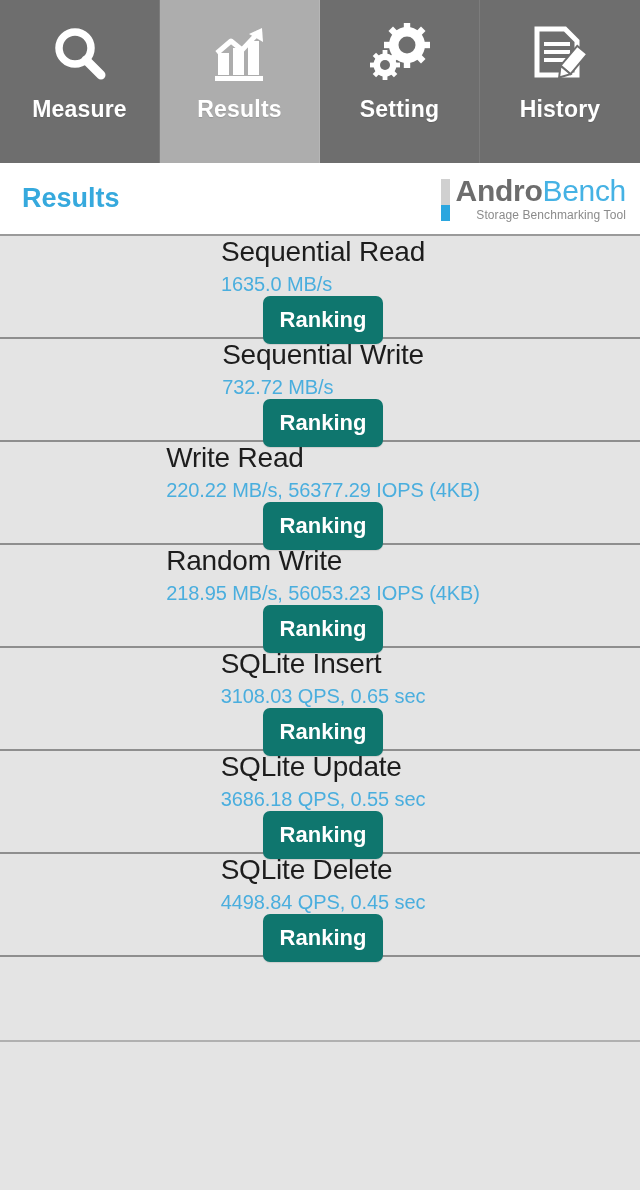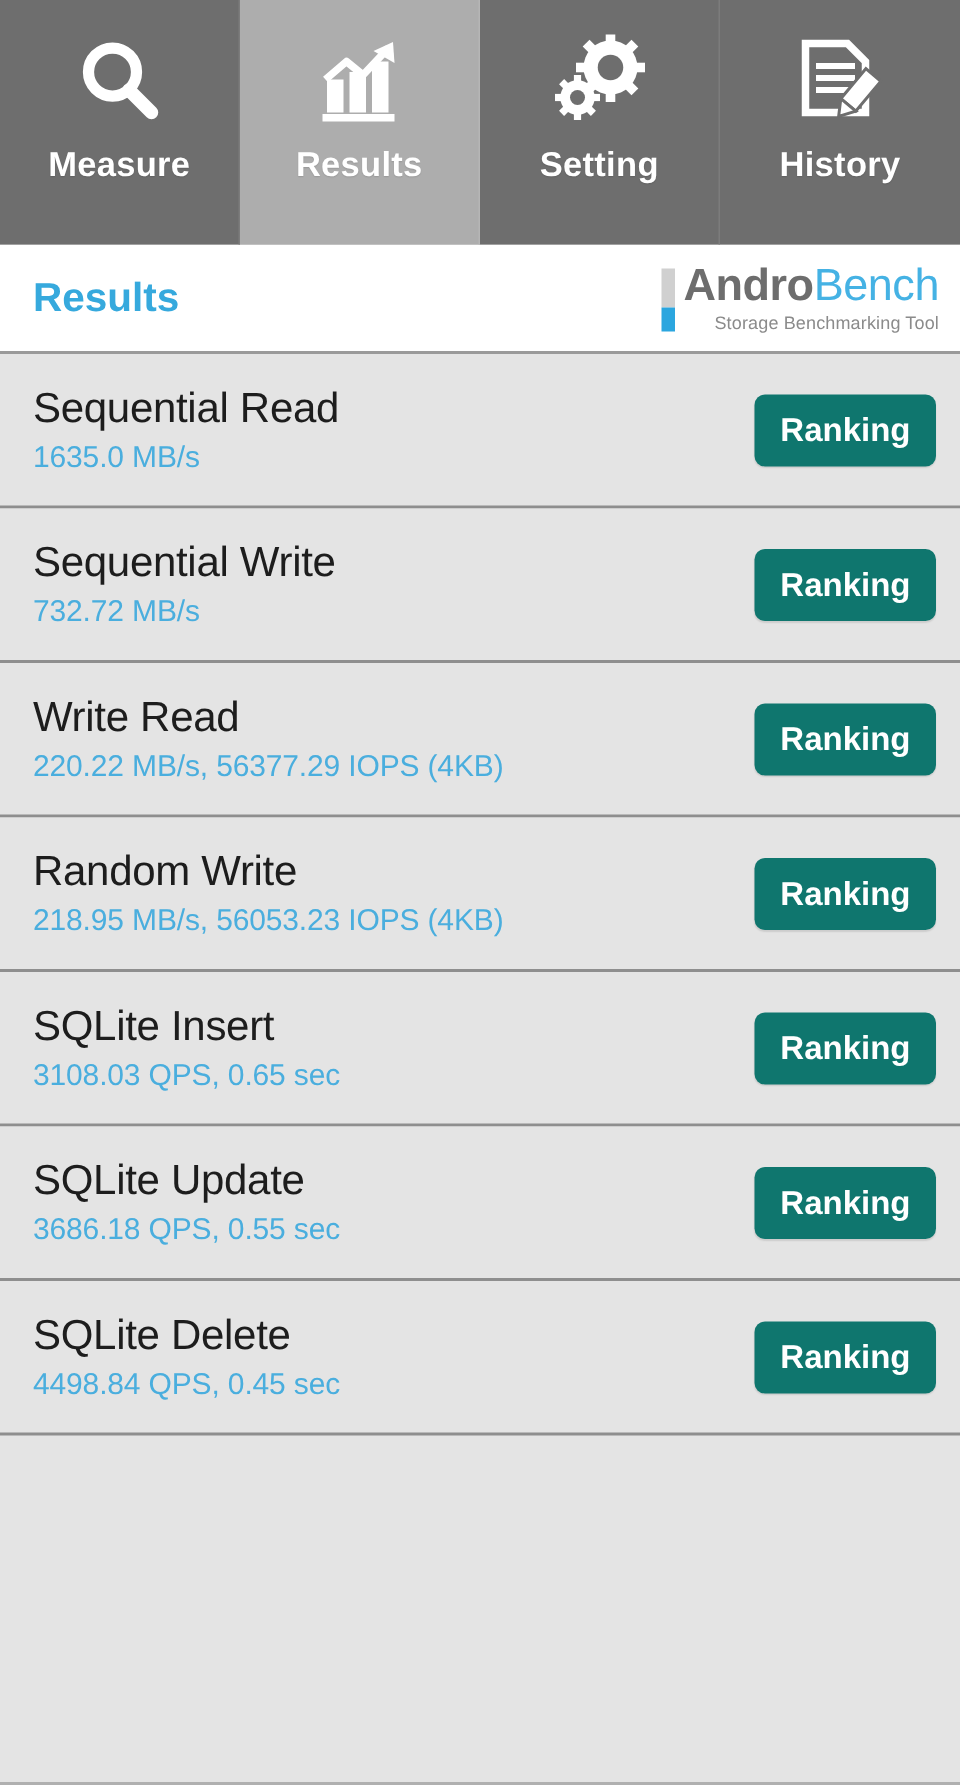--- a/index.html
+++ b/index.html
@@ -8,21 +8,21 @@
   }
   body {
     width: 640px;
     height: 1190px;
     background: #e4e4e4;
     font-family: "Liberation Sans", sans-serif;
     overflow: hidden;
   }
   .app {
     width: 640px;
-    height: 1190px;
+    height: 1042px;
     position: relative;
     display: flex;
     flex-direction: column;
     background: #e4e4e4;
   }
 
   
   .tabbar {
     display: flex;
     height: 163px;
@@ -124,20 +124,21 @@
   }
   .row {
     height: 103px;
     box-sizing: border-box;
     display: flex;
     align-items: center;
     justify-content: space-between;
     padding: 0 16px 0 22px;
     border-bottom: 2px solid #8e8e8e;
     background: #e4e4e4;
+    flex-direction: column;
   }
   .row-texts {
     display: flex;
     flex-direction: column;
     justify-content: center;
   }
   .row-title {
     color: #1d1d1d;
     font-size: 28px;
     line-height: 1.15;

